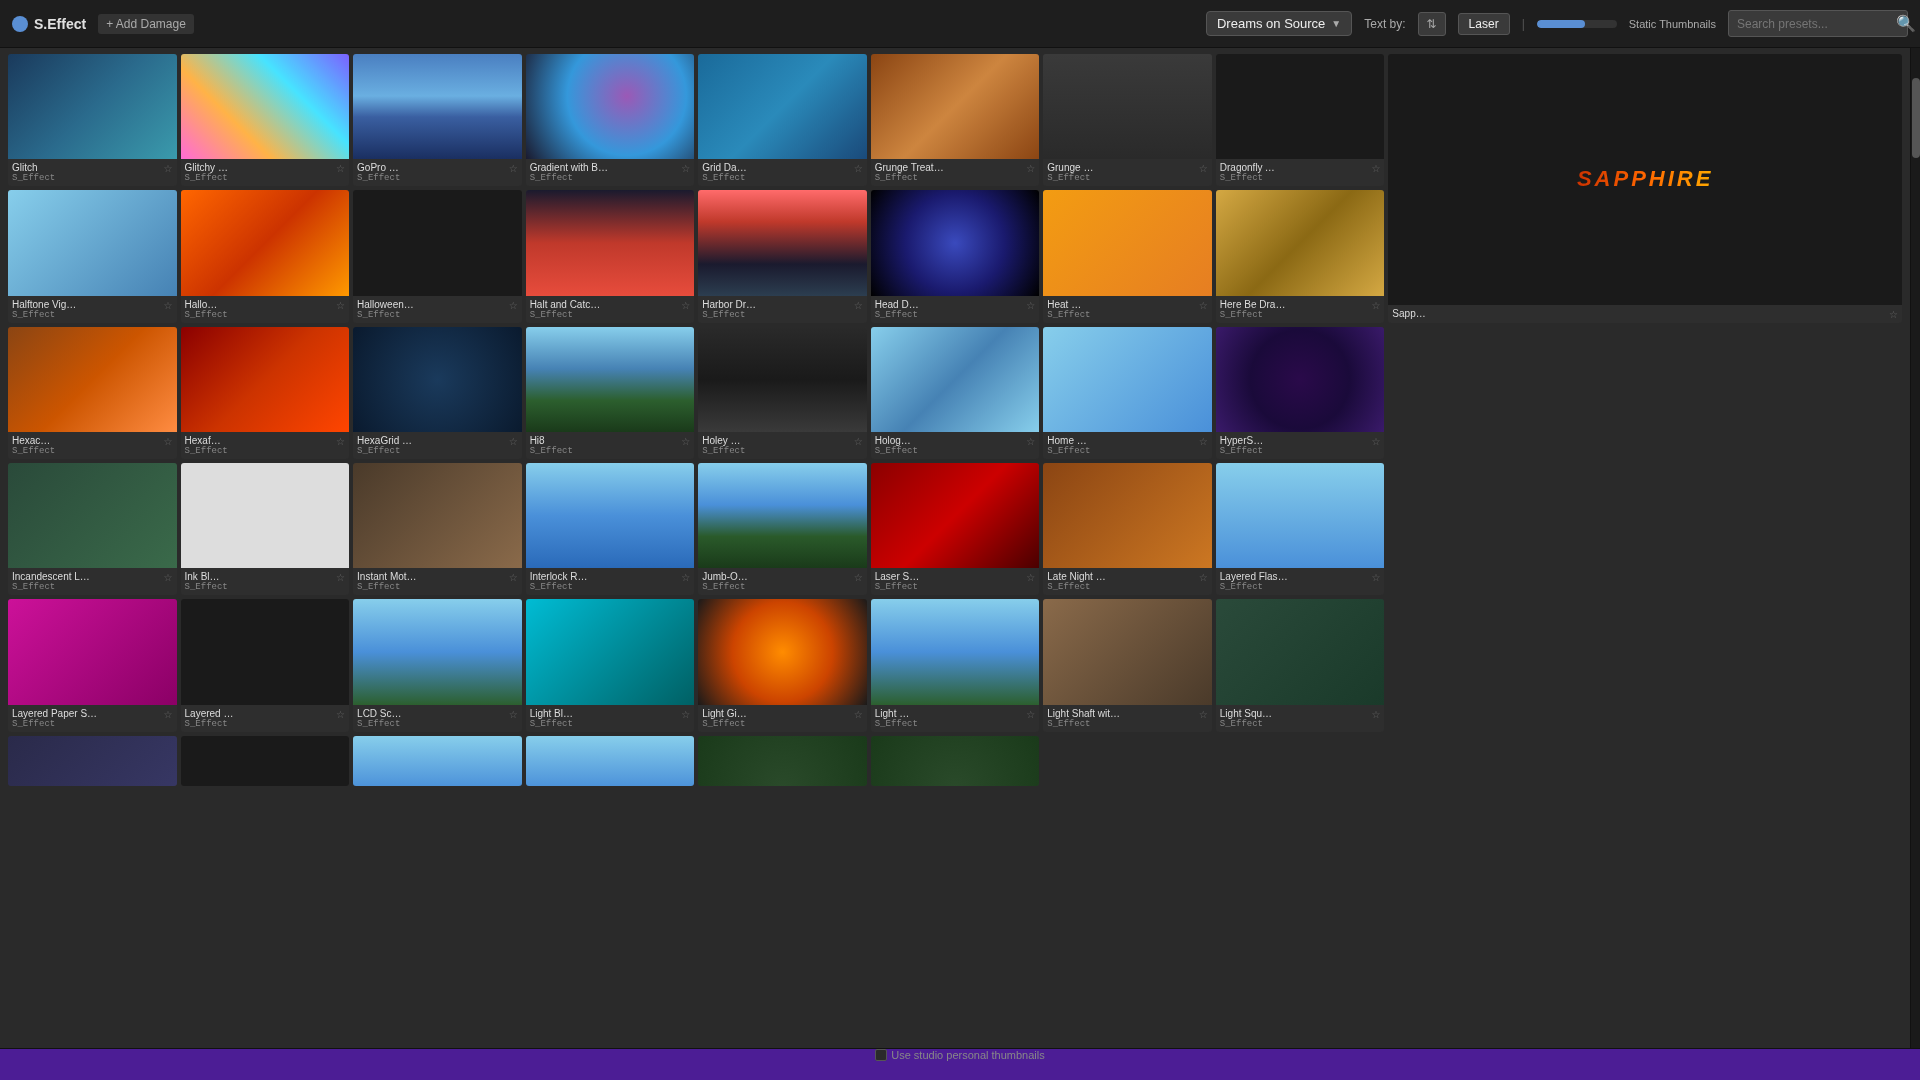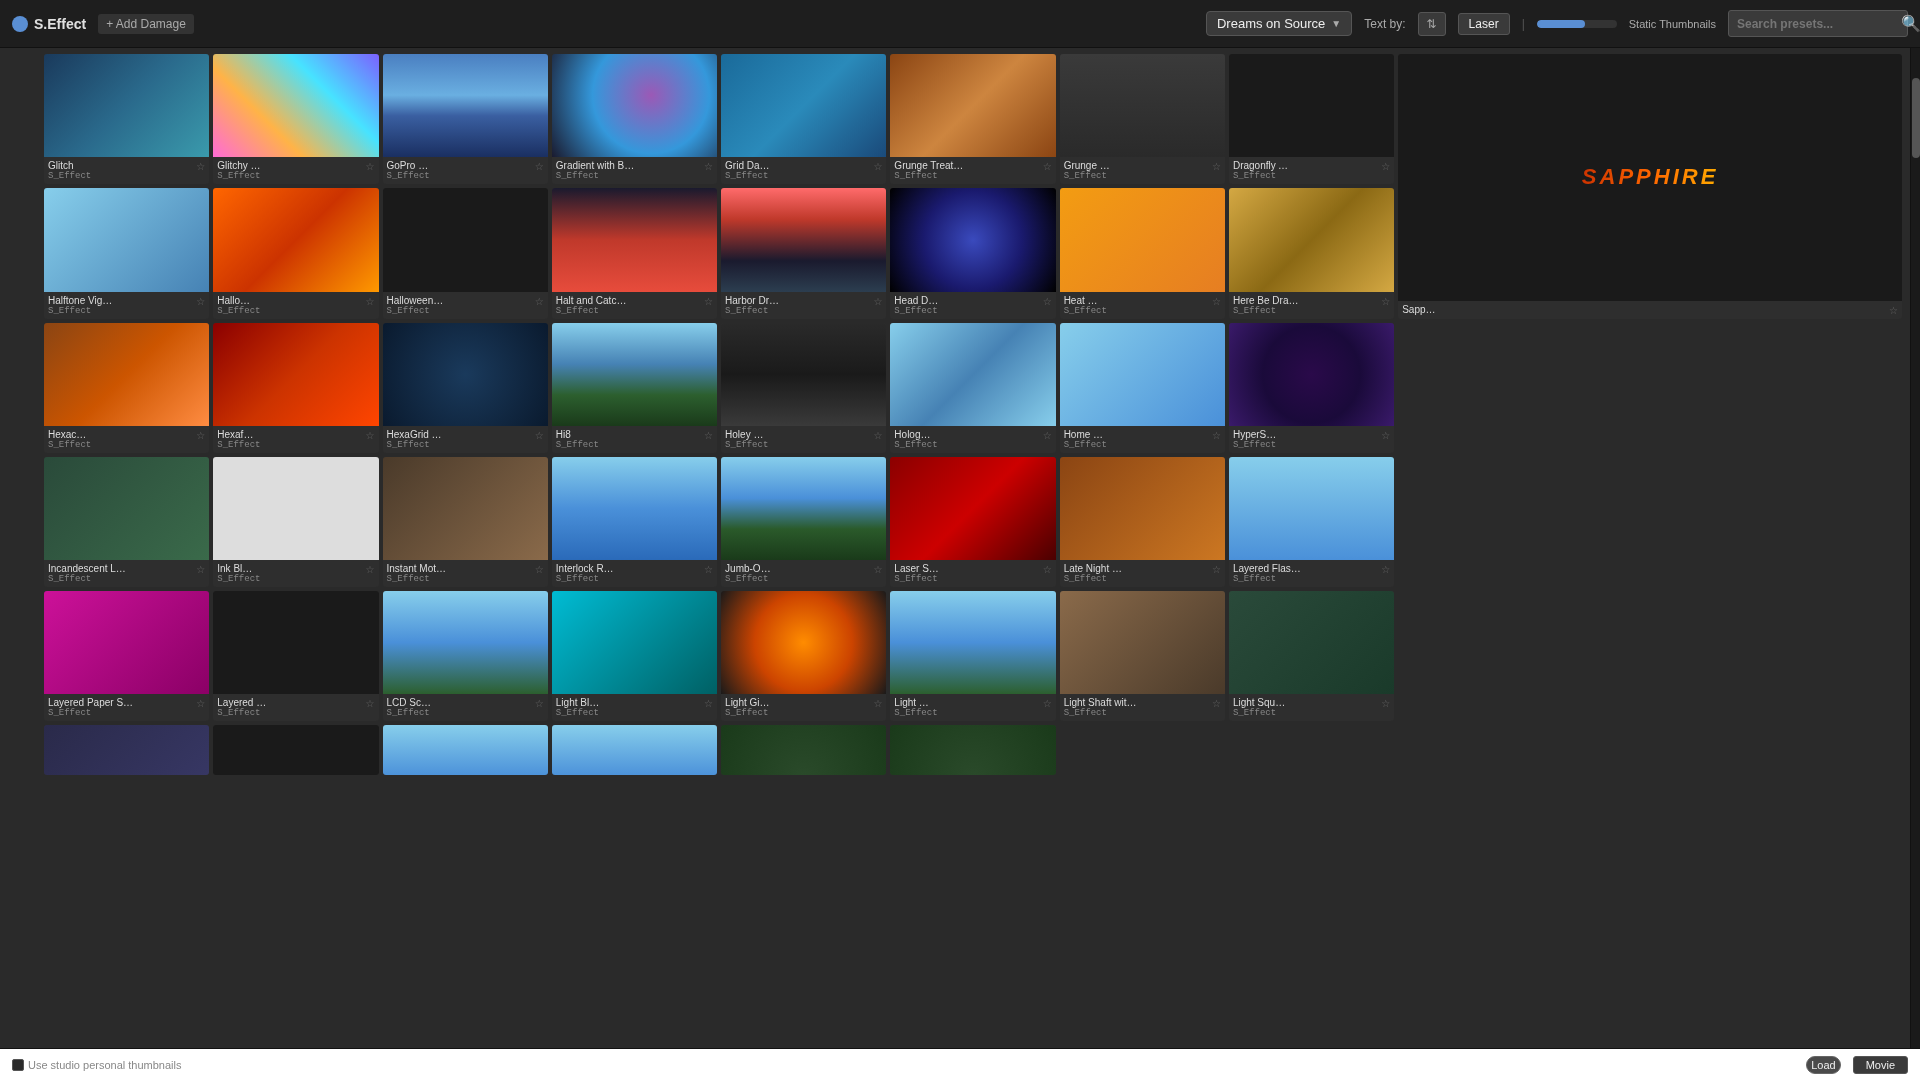--- a/index.html
+++ b/index.html
@@ -73,36 +73,35 @@
     .static-thumb-label { font-size: 11px; color: #aaa; }
 
     .search-box {
       background: #3a3a3a; border: 1px solid #555;
       border-radius: 3px; padding: 3px 8px;
       display: flex; align-items: center; gap: 4px;
       width: 180px;
     }
     .search-box input {
       background: transparent; border: none; outline: none;
-      color: #7dd3fc; font-size: 12px; flex: 1; font-weight: bold;
+      color: #7dd3fc; font-size: 12px; flex: 1;
     }
 
     
     #main {
       display: flex;
       height: calc(1080px - 48px);
       overflow: hidden;
     }
 
     #grid-area {
       flex: 1;
       overflow-y: auto;
       overflow-x: hidden;
       padding: 6px 8px;
-      margin-left: 36px;
     }
 
     #grid-area::-webkit-scrollbar { width: 8px; }
     #grid-area::-webkit-scrollbar-track { background: #1e1e1e; }
     #grid-area::-webkit-scrollbar-thumb { background: #555; border-radius: 4px; }
 
     .grid {
       display: grid;
       grid-template-columns: repeat(11, 1fr);
       gap: 4px;
@@ -204,26 +203,27 @@
       position: absolute;
       top: 30px;
       left: 1px;
     }
 
     
     #statusbar {
       position: fixed;
       bottom: 0; left: 0; right: 0;
       height: 32px;
-      background: #ffffff;
+      background: #4c1d95;
       border-top: 1px solid #111;
       display: flex; align-items: center;
       padding: 0 12px; gap: 12px;
       font-size: 11px; color: #888;
       z-index: 100;
+      flex-direction: column;
     }
     .status-check { display: flex; align-items: center; gap: 4px; }
     .status-checkbox {
       width: 12px; height: 12px; border: 1px solid #555; background: #2a2a2a; border-radius: 2px;
       display: flex; align-items: center; justify-content: center; font-size: 8px;
     }
     .btn-load {
       background: #4a4a4a; border: 1px solid #666; border-radius: 9px;
       padding: 2px 4px; font-size: 11px; color: #eee; cursor: pointer;
     }

